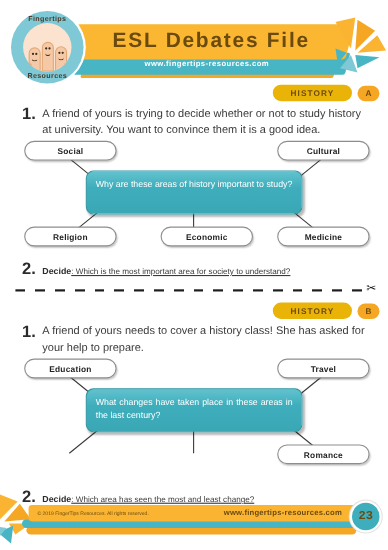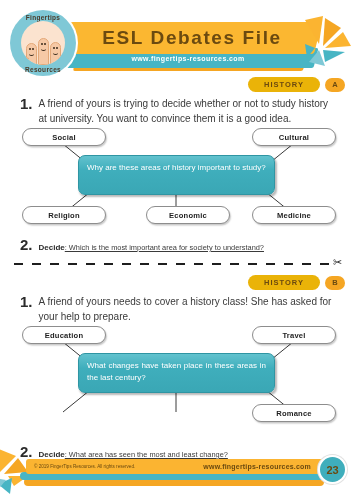--- a/index.html
+++ b/index.html
@@ -93,21 +93,21 @@
     background:#47B5C4;border-radius:4px;}
   .f-yellow{position:absolute;left:26px;top:5px;width:300px;height:15px;
     background:#FBB431;border-radius:3px;}
   .f-copy{position:absolute;left:34px;top:5px;height:15px;display:flex;align-items:center;
     color:#6B4A10;font-size:4.6px;}
   .f-url{position:absolute;right:42px;top:5px;height:15px;display:flex;align-items:center;
     color:#6B4A10;font-size:7px;font-weight:bold;letter-spacing:.2px;}
   .f-page{position:absolute;right:6px;top:1px;width:25px;height:25px;border-radius:50%;
     background:#3FAEBC;border:2px solid #fff;box-shadow:0 0 0 1px #E2E2E2;
     display:flex;align-items:center;justify-content:center;
-    color:#6B4A10;font-size:11px;font-weight:bold;}
+    color:#6B4A10;font-size:11px;font-weight:bold;font-family:Liberation Mono, monospace;}
 </style>
 </head>
 <body>
 
 <div class="page">
 
   <div class="header">
     <div class="hdr-orange-strip"></div>
     <div class="hdr-teal"></div>
     <div class="hdr-teal-txt">www.fingertips-resources.com</div>
@@ -209,21 +209,21 @@
       <line x1="293" y1="96" x2="256" y2="66" stroke="#3A3A3A" stroke-width="1"></line>
     </svg>
     <div class="node" style="left:22px;top:10px;width:82px;">Education</div>
     <div class="node" style="left:252px;top:10px;width:82px;">Travel</div>
     <div class="center" style="top:37px;">What changes have taken place in these areas in the last century?</div>
     <div class="node" style="left:252px;top:88px;width:82px;">Romance</div>
   </div>
 
   <div class="decide-row" style="left:20px;top:443px;">
     <span class="qnum">2.</span>
-    <span><span class="decide-lbl">Decide</span><span class="decide-txt">: What area has seen the most and least change?</span></span>
+    <span><span class="decide-lbl">Decide</span><span class="decide-txt">: Which area has seen the most and least change?</span></span>
   </div>
 
   <div class="footer">
     <div class="burst" style="left:-6px;top:-8px;width:46px;height:52px;">
       <svg width="46" height="52" viewBox="0 0 46 52">
         <polygon points="2,2 22,10 6,26" fill="#FBB431"></polygon>
         <polygon points="24,12 34,26 10,28" fill="#F5A623"></polygon>
         <polygon points="34,30 20,40 14,30" fill="#FBB431"></polygon>
         <polygon points="18,32 16,48 4,38" fill="#47B5C4"></polygon>
         <polygon points="12,34 2,46 0,32" fill="#7FC8D6"></polygon>

